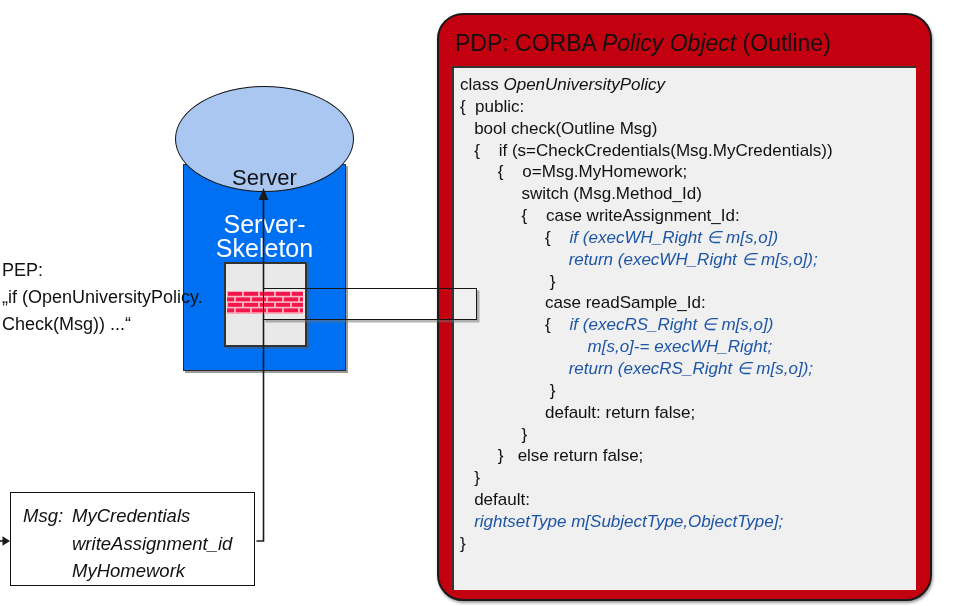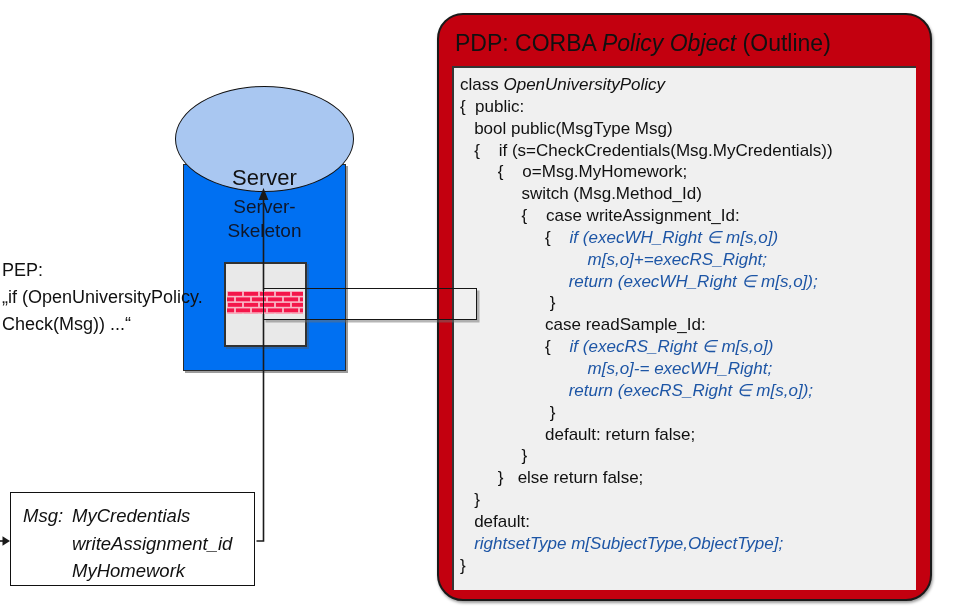--- a/index.html
+++ b/index.html
@@ -9,21 +9,21 @@
   }
   
   .pep{position:absolute;left:2px;top:257px;z-index:7;font-size:18px;line-height:27px;white-space:nowrap;}
   .pep .q{}
   
   .skeleton{
     position:absolute;left:183px;top:164px;width:161px;height:205px;z-index:1;
     background:var(--skeleton-blue);border:1px solid #2b2b2b;
     box-shadow:2px 2px 0 rgba(75,75,75,.55);
   }
-  .skel-label{margin-top:30px;text-align:center;color:#0f172a;font-size:19px;line-height:24px;}
+  .skel-label{margin-top:47px;text-align:center;color:#ffffff;font-size:25px;line-height:24px;}
   
   .server-ellipse{
     position:absolute;left:175px;top:86px;width:177px;height:104px;z-index:2;
     background:var(--server-fill);border:1.5px solid #111;border-radius:50%;
     display:flex;align-items:flex-end;justify-content:center;font-size:22px;
   }
   
   .firewall{
     position:absolute;left:224px;top:262px;width:79px;height:81px;z-index:3;
     background:var(--box-gray);border:2px solid #323232;
@@ -117,27 +117,26 @@
       <div>MyHomework</div>
     </div>
   </div>
 
   <div class="pdp">
     <div class="pdp-title"><span class="sg-n">PDP: CORBA </span><span class="sg-i">Policy Object</span><span class="sg-n"> (Outline)</span></div>
     <div class="code-panel">
       <div class="code">
           <div class="code-line"><span class="sg-n">class </span><span class="sg-i">OpenUniversityPolicy</span></div>
           <div class="code-line"><span class="sg-n">{  public:</span></div>
-          <div class="code-line"><span class="sg-n">   bool public(MsgType Msg)</span></div>
+          <div class="code-line"><span class="sg-n">   bool check(Outline Msg)</span></div>
           <div class="code-line"><span class="sg-n">   {    if (s=CheckCredentials(Msg.MyCredentials))</span></div>
           <div class="code-line"><span class="sg-n">        {    o=Msg.MyHomework;</span></div>
           <div class="code-line"><span class="sg-n">             switch (Msg.Method_Id)</span></div>
           <div class="code-line"><span class="sg-n">             {    case writeAssignment_Id:</span></div>
           <div class="code-line"><span class="sg-n">                  {    </span><span class="sg-b">if (execWH_Right ∈ m[s,o])</span></div>
-          <div class="code-line"><span class="sg-n">                           </span><span class="sg-b">m[s,o]+=execRS_Right;</span></div>
           <div class="code-line"><span class="sg-n">                       </span><span class="sg-b">return (execWH_Right ∈ m[s,o]);</span></div>
           <div class="code-line"><span class="sg-n">                   }</span></div>
           <div class="code-line"><span class="sg-n">                  case readSample_Id:</span></div>
           <div class="code-line"><span class="sg-n">                  {    </span><span class="sg-b">if (execRS_Right ∈ m[s,o])</span></div>
           <div class="code-line"><span class="sg-n">                           </span><span class="sg-b">m[s,o]-= execWH_Right;</span></div>
           <div class="code-line"><span class="sg-n">                       </span><span class="sg-b">return (execRS_Right ∈ m[s,o]);</span></div>
           <div class="code-line"><span class="sg-n">                   }</span></div>
           <div class="code-line"><span class="sg-n">                  default: return false;</span></div>
           <div class="code-line"><span class="sg-n">             }</span></div>
           <div class="code-line"><span class="sg-n">        }   else return false;</span></div>

